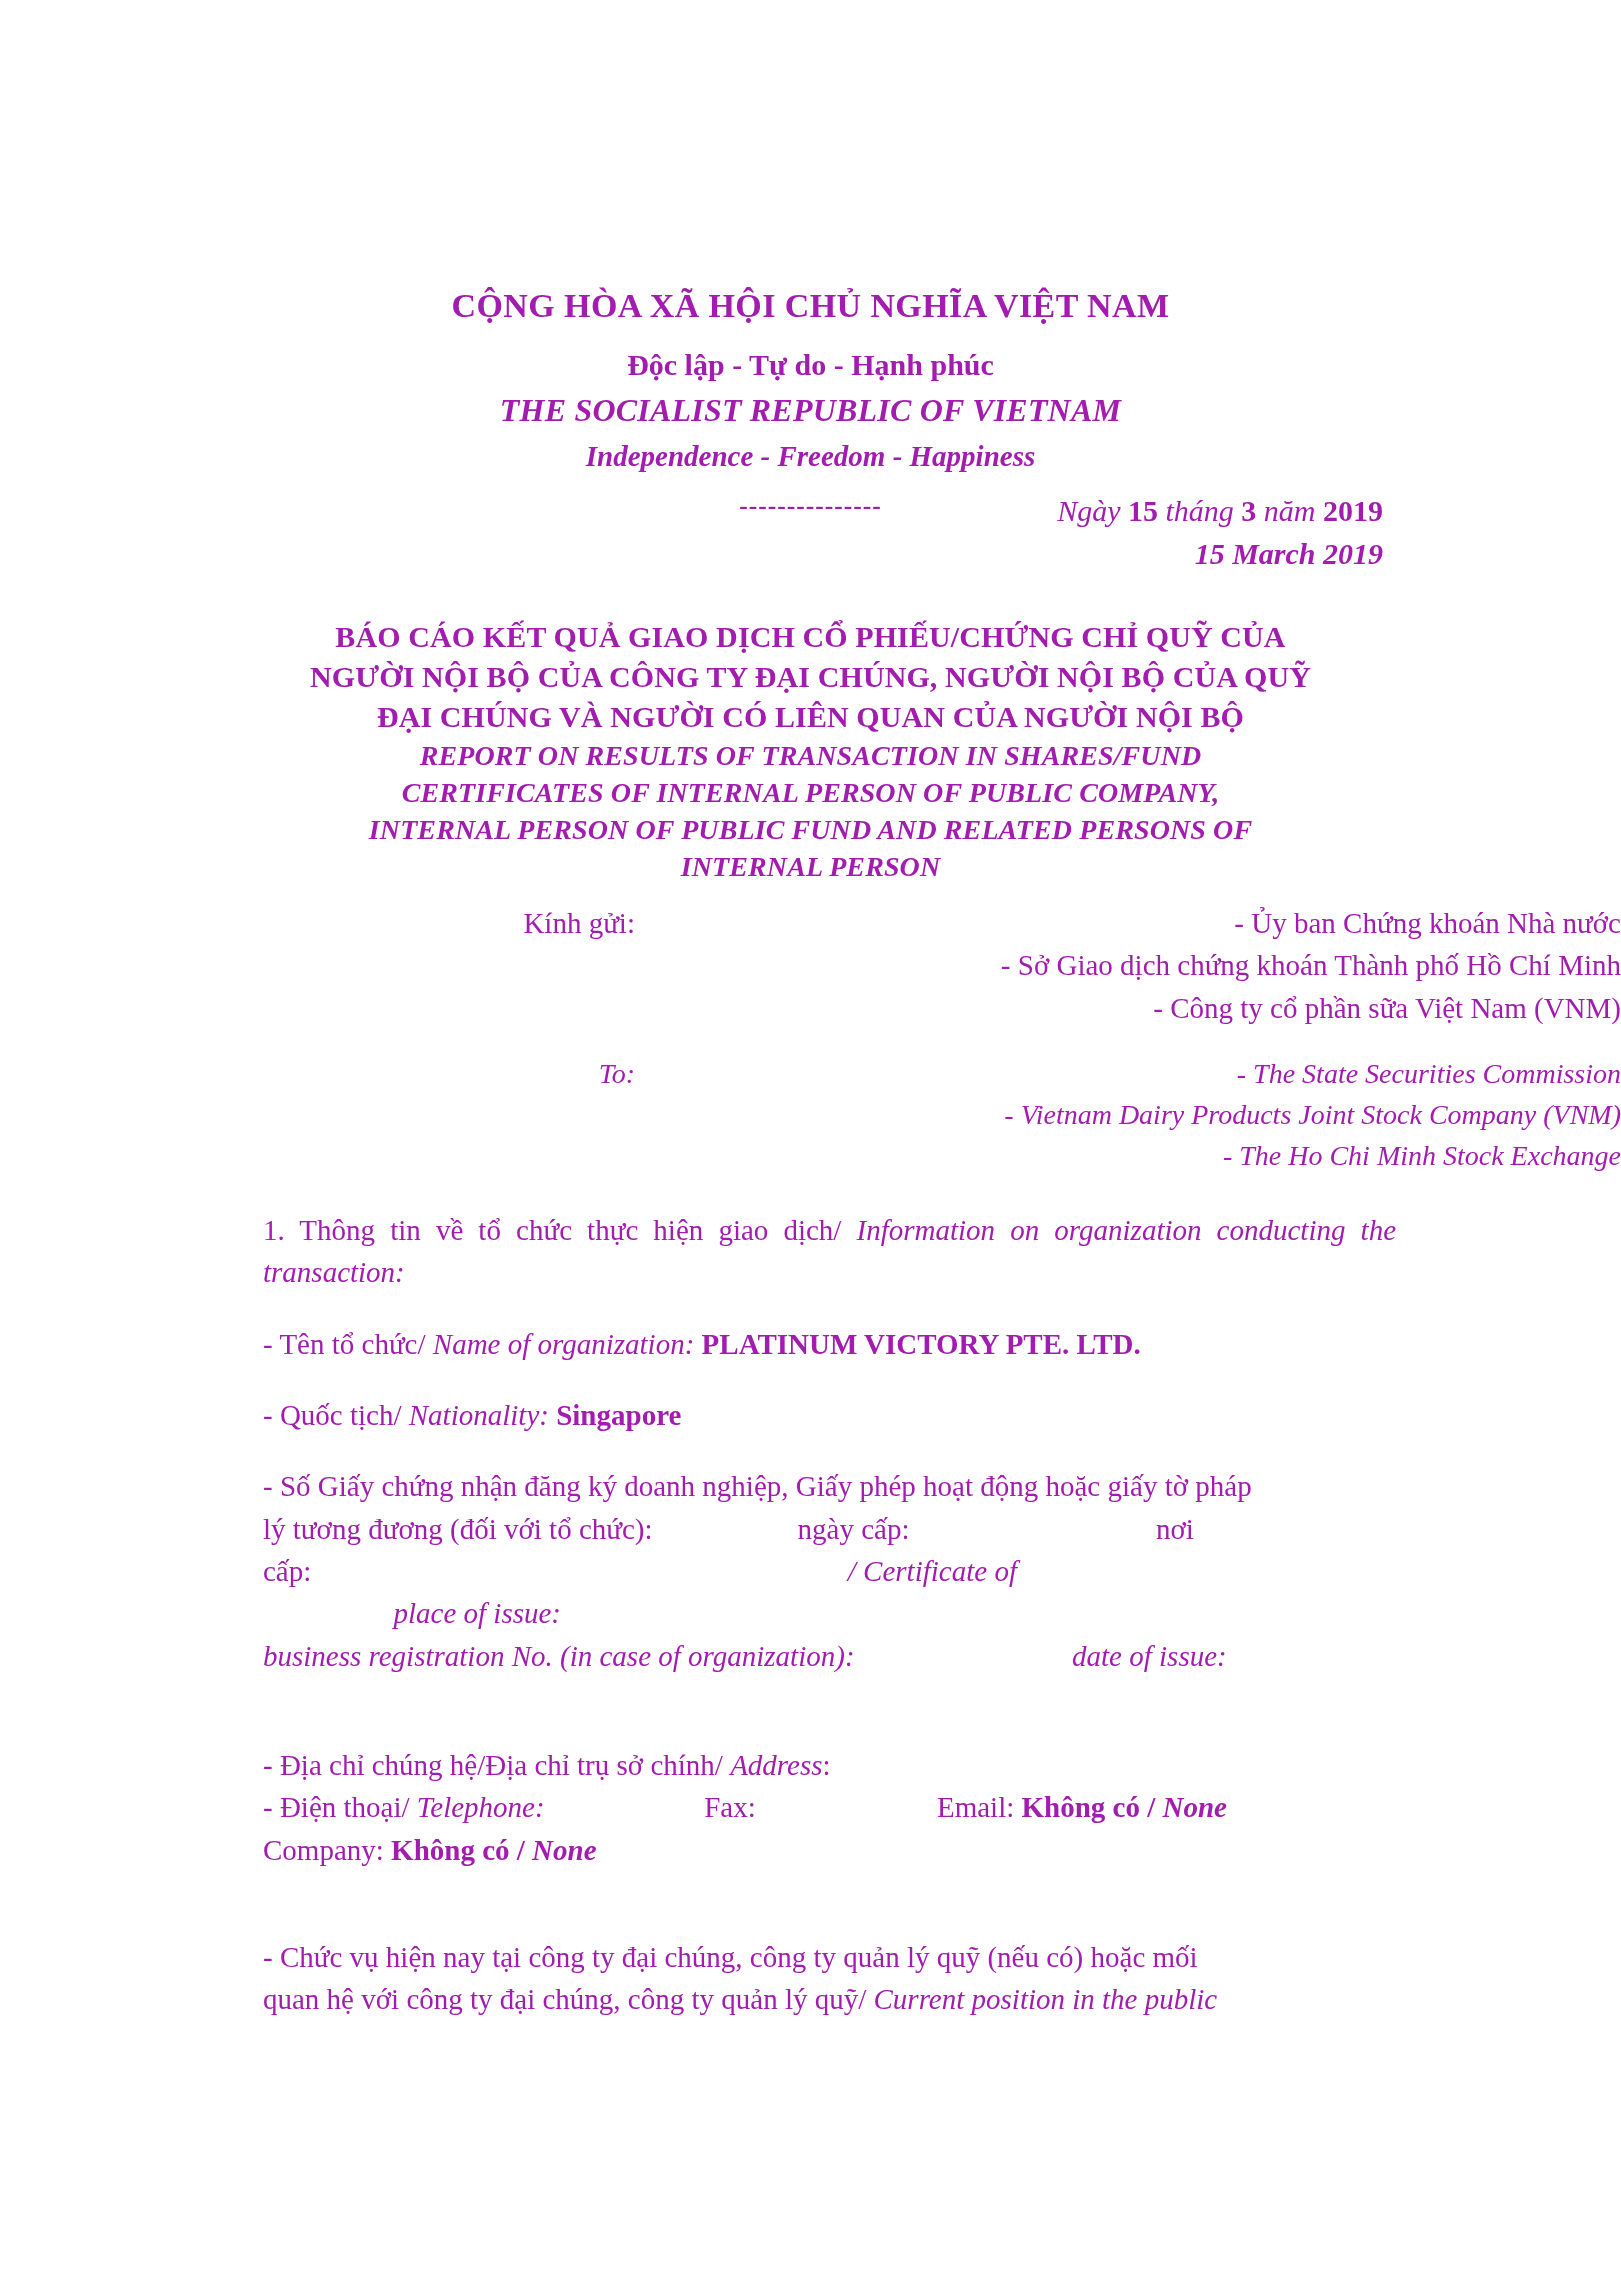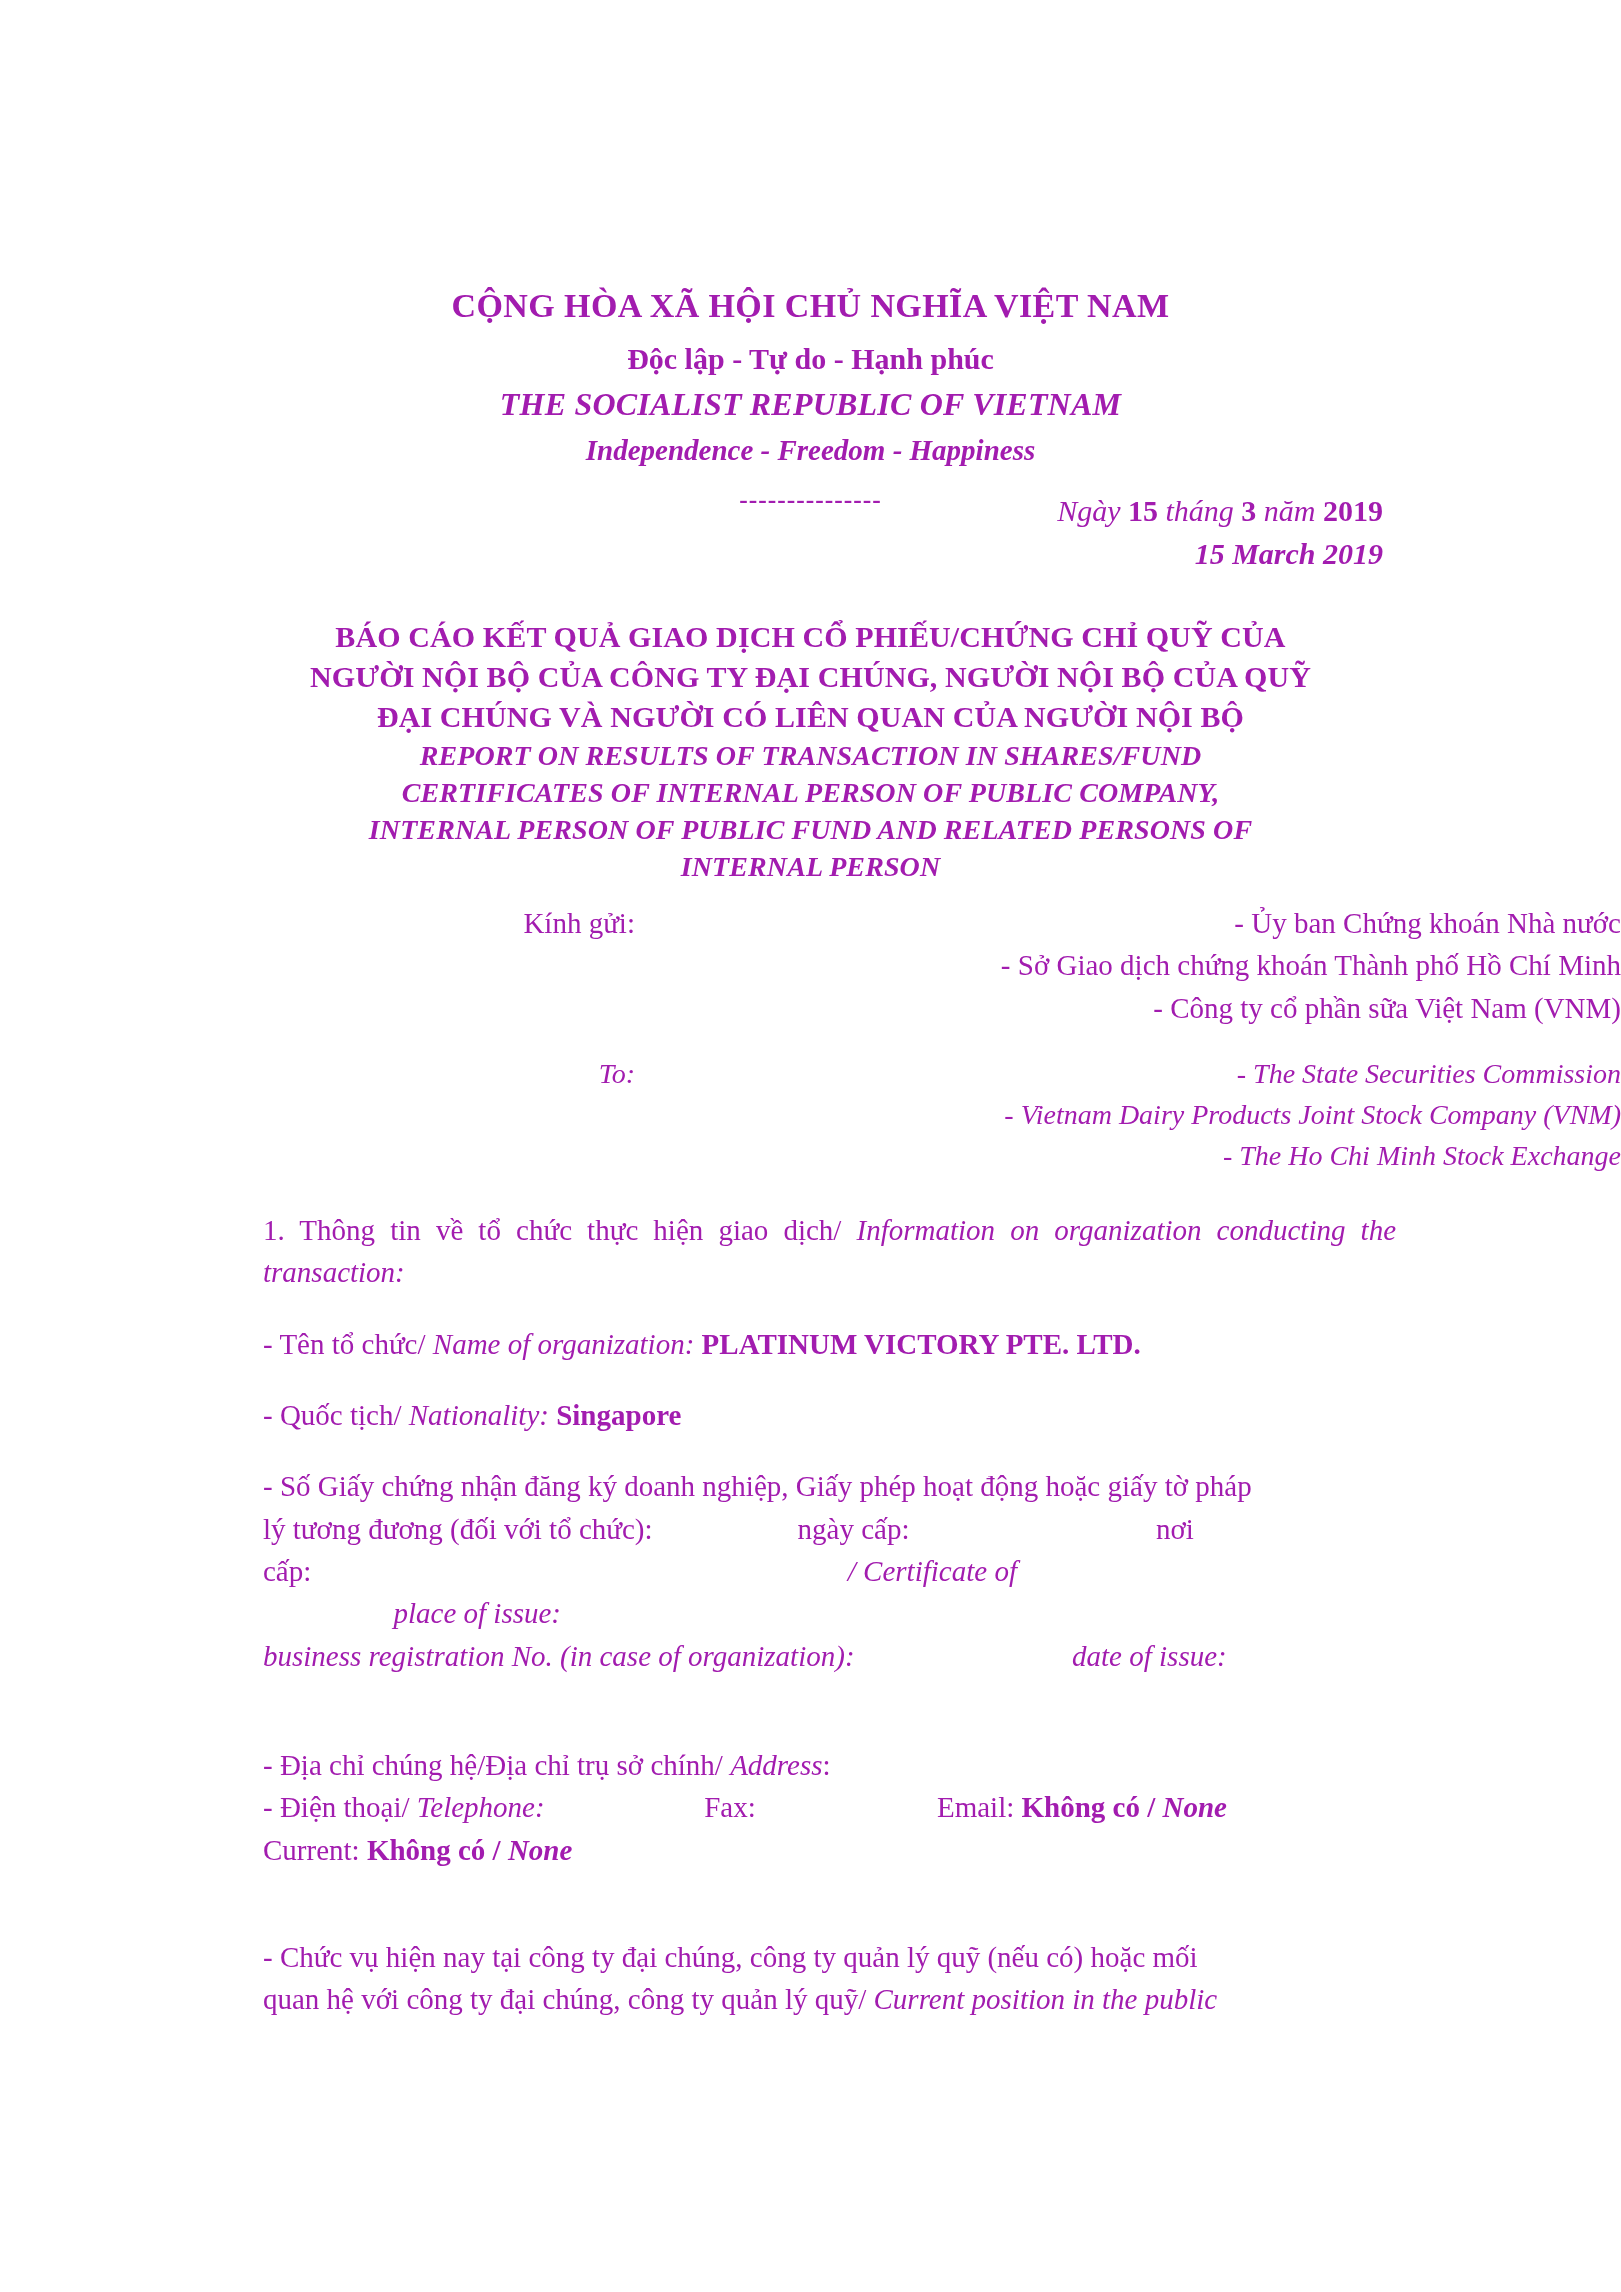--- a/index.html
+++ b/index.html
@@ -32,21 +32,21 @@
     line-height: 1.30;
   }
   .hdr-vn-country {
     font-size: 34px;
     font-weight: bold;
     letter-spacing: 0.4px;
   }
   .hdr-vn-motto {
     font-size: 30px;
     font-weight: bold;
-    margin-top: 11px;
+    margin-top: 17px;
   }
   .hdr-en-country {
     font-size: 32px;
     font-weight: bold;
     font-style: italic;
     margin-top: 5.9px;
     letter-spacing: 0.2px;
   }
   .hdr-en-motto {
     font-size: 29px;
@@ -218,21 +218,21 @@
       <div><span>lý tương đương (đối với tổ chức):</span><span class="spaced">&nbsp;&nbsp;&nbsp;&nbsp;&nbsp;&nbsp;&nbsp;&nbsp;&nbsp;&nbsp;&nbsp;&nbsp;&nbsp;&nbsp;&nbsp;&nbsp;&nbsp;&nbsp;&nbsp;&nbsp;</span><span>ngày cấp:</span><span class="spaced">&nbsp;&nbsp;&nbsp;&nbsp;&nbsp;&nbsp;&nbsp;&nbsp;&nbsp;&nbsp;&nbsp;&nbsp;&nbsp;&nbsp;&nbsp;&nbsp;&nbsp;&nbsp;&nbsp;&nbsp;&nbsp;&nbsp;&nbsp;&nbsp;&nbsp;&nbsp;&nbsp;&nbsp;&nbsp;&nbsp;&nbsp;&nbsp;&nbsp;&nbsp;</span><span>nơi</span></div>
       <div><span>cấp:</span><span class="spaced">&nbsp;&nbsp;&nbsp;&nbsp;&nbsp;&nbsp;&nbsp;&nbsp;&nbsp;&nbsp;&nbsp;&nbsp;&nbsp;&nbsp;&nbsp;&nbsp;&nbsp;&nbsp;&nbsp;&nbsp;&nbsp;&nbsp;&nbsp;&nbsp;&nbsp;&nbsp;&nbsp;&nbsp;&nbsp;&nbsp;&nbsp;&nbsp;&nbsp;&nbsp;&nbsp;&nbsp;&nbsp;&nbsp;&nbsp;&nbsp;&nbsp;&nbsp;&nbsp;&nbsp;&nbsp;&nbsp;&nbsp;&nbsp;&nbsp;&nbsp;&nbsp;&nbsp;&nbsp;&nbsp;&nbsp;&nbsp;&nbsp;&nbsp;&nbsp;&nbsp;&nbsp;&nbsp;&nbsp;&nbsp;&nbsp;&nbsp;&nbsp;&nbsp;&nbsp;&nbsp;&nbsp;&nbsp;&nbsp;&nbsp;</span><span class="i">/ Certificate of</span></div>
       <div><span class="spaced">&nbsp;&nbsp;&nbsp;&nbsp;&nbsp;&nbsp;&nbsp;&nbsp;&nbsp;&nbsp;&nbsp;&nbsp;&nbsp;&nbsp;&nbsp;&nbsp;&nbsp;&nbsp;</span><span class="i">place  of  issue:</span></div>
       <div><span class="i">business registration No. (in case of organization):</span><span class="spaced">&nbsp;&nbsp;&nbsp;&nbsp;&nbsp;&nbsp;&nbsp;&nbsp;&nbsp;&nbsp;&nbsp;&nbsp;&nbsp;&nbsp;&nbsp;&nbsp;&nbsp;&nbsp;&nbsp;&nbsp;&nbsp;&nbsp;&nbsp;&nbsp;&nbsp;&nbsp;&nbsp;&nbsp;&nbsp;&nbsp;</span><span class="i">date of issue:</span></div>
     </div>
 
     <p class="para addr-para"><span>- Địa chỉ chúng hệ/Địa chỉ trụ sở chính/ </span><span class="i">Address</span><span>:</span></p>
 
     <div class="tel-para">
       <div><span>- Điện thoại/ </span><span class="i">Telephone:</span><span class="spaced">&nbsp;&nbsp;&nbsp;&nbsp;&nbsp;&nbsp;&nbsp;&nbsp;&nbsp;&nbsp;&nbsp;&nbsp;&nbsp;&nbsp;&nbsp;&nbsp;&nbsp;&nbsp;&nbsp;&nbsp;&nbsp;&nbsp;</span><span>Fax:</span><span class="spaced">&nbsp;&nbsp;&nbsp;&nbsp;&nbsp;&nbsp;&nbsp;&nbsp;&nbsp;&nbsp;&nbsp;&nbsp;&nbsp;&nbsp;&nbsp;&nbsp;&nbsp;&nbsp;&nbsp;&nbsp;&nbsp;&nbsp;&nbsp;&nbsp;&nbsp;</span><span>Email: </span><span class="b">Không có</span><span class="b"> / </span><span class="bi">None</span></div>
-      <div><span>Current: </span><span class="b">Không có</span><span class="b"> / </span><span class="bi">None</span></div>
+      <div><span>Company: </span><span class="b">Không có</span><span class="b"> / </span><span class="bi">None</span></div>
     </div>
 
     <div class="pos-para">
       <div>- Chức vụ hiện nay tại công ty đại chúng, công ty quản lý quỹ (nếu có) hoặc mối</div>
       <div><span>quan hệ với công ty đại chúng, công ty quản lý quỹ/ </span><span class="i">Current position in the public</span></div>
     </div>
 
   </div>
 </div>
 

